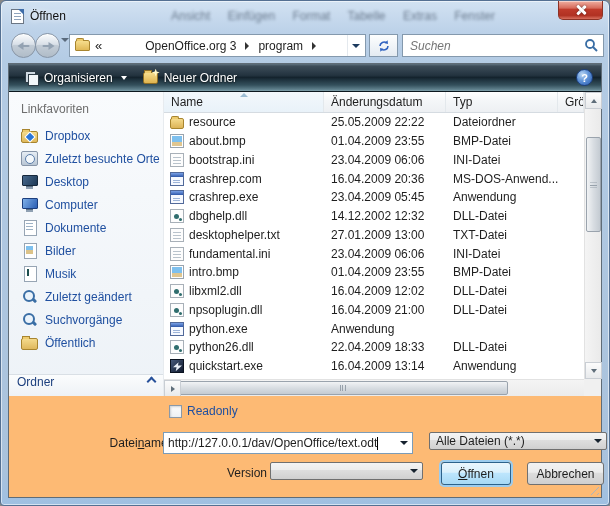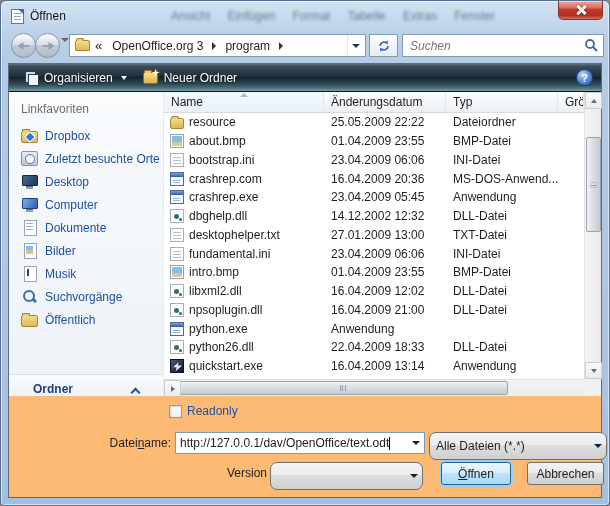--- a/index.html
+++ b/index.html
@@ -78,21 +78,21 @@
   .tb-spacer{flex:1;}
   .help-btn{width:17px;height:17px;border-radius:50%;background:radial-gradient(circle at 35% 30%,#bcd8f4 0,#5f93d8 45%,#2a5cb0 100%);
      border:1px solid #1c3f7e;color:#fff;font-weight:bold;font-size:11px;display:flex;align-items:center;justify-content:center;cursor:pointer;text-shadow:none;}
   
   .main{flex:1;display:flex;min-height:0;background:#fff;}
   .sidebar{width:155px;flex:none;background:linear-gradient(to bottom,#f9fbfd,#edf2f7);display:flex;flex-direction:column;border-right:1px solid #e7ebef;}
   .sb-header{color:#6e6e6e;padding:10px 0 8px 12px;}
   .sb-items{flex:1;overflow:hidden;}
   .sb-item{display:flex;align-items:center;gap:7px;height:23px;padding-left:12px;color:#2050a0;cursor:pointer;}
   .sb-footer{height:22px;flex:none;border-top:1px solid #d9dfe5;background:linear-gradient(#fbfcfd,#eef2f6);
-     display:flex;align-items:flex-end;padding:0 24px;color:#1c3f7e;cursor:pointer;font-weight:bold;}
+     display:flex;align-items:flex-start;padding:0 8px;color:#1c3f7e;cursor:pointer;}
   .sb-footer .spacer{flex:1;}
   .chev-up{width:7px;height:7px;border:solid #27509a;border-width:2.5px 2.5px 0 0;transform:rotate(-45deg);margin-top:3px;}
   
   .si{width:17px;height:15px;position:relative;flex:none;}
   .si.dropbox-folder,.si.public-folder{background:linear-gradient(#f4da8c,#dfb85c);border:1px solid #a8852f;border-radius:2px;height:12px;margin-top:2px;}
   .si.dropbox-folder::before,.si.public-folder::before{content:"";position:absolute;top:-3px;left:0;width:6px;height:2px;background:#edcb6e;border:1px solid #a8852f;border-bottom:none;}
   .si.dropbox-folder::after{content:"";position:absolute;left:5px;top:2px;width:6px;height:6px;background:#2b76d9;transform:rotate(45deg);box-shadow:0 0 0 1px #fff;}
   .si.recent-places{background:linear-gradient(#e6edf4,#b9c6d4);border:1px solid #8795a8;border-radius:2px;}
   .si.recent-places::after{content:"";position:absolute;left:3px;top:2px;width:8px;height:8px;border-radius:50%;background:#f4f8fb;border:1px solid #5a7ca8;}
   .si.desktop::before{content:"";position:absolute;left:1px;top:1px;width:14px;height:9px;background:linear-gradient(120deg,#47688c,#1e3a57);border:1px solid #16283c;border-radius:1px;}
@@ -152,26 +152,26 @@
   .hthumb::after{content:"";position:absolute;top:3px;bottom:3px;left:50%;width:7px;transform:translateX(-50%);
      background:repeating-linear-gradient(to right,#97a1ab 0 1px,transparent 1px 2.5px);}
   .corner{position:absolute;right:0;bottom:0;width:17px;height:17px;background:#f0f0f0;}
   
   .footer{height:101px;flex:none;position:relative;background:#fdba74;}
   .readonly-row{position:absolute;left:160px;top:8px;display:flex;align-items:center;gap:5px;cursor:pointer;}
   .checkbox{width:13px;height:13px;background:linear-gradient(#fcfcfc,#eef1f4);border:1px solid #8a99a8;box-shadow:inset 1px 1px 2px rgba(120,135,150,.35);}
   .readonly-label{color:#2050a0;}
   .fname-label{position:absolute;left:70px;top:40px;width:92px;text-align:right;}
   .fname-label u,.btn u{text-decoration:underline;}
-  .fname-combo{position:absolute;left:166px;top:36px;width:250px;height:22px;background:#fff;border:1px solid #7b9cb8;display:flex;}
+  .fname-combo{position:absolute;left:154px;top:36px;width:250px;height:22px;background:#fff;border:1px solid #7b9cb8;display:flex;}
   .fname-text{flex:1;padding-left:4px;white-space:nowrap;overflow:hidden;display:flex;align-items:center;}
   .caret-line{width:1px;height:13px;background:#000;flex:none;}
   .combo-arrow{width:17px;height:100%;display:flex;align-items:center;justify-content:center;cursor:pointer;flex:none;}
   .combo-arrow .tri-down{border-top-color:#16222e;}
-  .select{position:absolute;height:28px;border:1px solid #707070;border-radius:7px;display:flex;align-items:center;
+  .select{position:absolute;height:18px;border:1px solid #707070;border-radius:2px;display:flex;align-items:center;
      background:linear-gradient(#f4f4f4,#ececec 45%,#dedede 46%,#d0d0d0);cursor:pointer;}
   .select .sel-label{flex:1;padding-left:6px;white-space:nowrap;overflow:hidden;}
   .select .combo-arrow .tri-down{border-top-color:#16222e;}
   .filetype-select{left:420px;top:36px;width:178px;}
   .version-label{position:absolute;left:218px;top:70px;}
   .version-select{left:261px;top:66px;width:153px;}
   .btn{position:absolute;top:66px;height:23px;border:1px solid #707070;border-radius:3px;
      background:linear-gradient(#f2f2f2,#ebebeb 45%,#dddddd 46%,#cfcfcf);display:flex;align-items:center;justify-content:center;cursor:pointer;}
   .btn-open{left:432px;width:70px;border-color:#2c628b;box-shadow:0 0 0 2px #9cccee;
      background:linear-gradient(#eaf6fd,#d9f0fc 45%,#bee6fd 46%,#a7d9f5);}
@@ -204,21 +204,21 @@
       <span class="arrow-glyph arrow-fwd">
           <span class="bar"></span>
           <span class="head"></span>
         </span>
     </div>
     <div class="nav-hist"><span class="tri-down"></span></div>
 
     <div class="breadcrumb">
       <span class="bc-folder"></span>
       <span class="bc-chev">«</span>
-      <span style="display:flex;align-items:center;height:100%;">
+      <span style="display:flex;align-items:center;height:100%;margin-left:33px;">
 
           <span class="bc-seg">
             <span class="lbl">OpenOffice.org 3</span>
             <span class="tri-right"></span>
           </span>
 
           <span class="bc-seg">
             <span class="lbl">program</span>
             <span class="tri-right"></span>
           </span>
@@ -298,20 +298,24 @@
             <div class="sb-item">
               <span class="si pictures"></span>
               <span>Bilder</span>
             </div>
 
             <div class="sb-item">
               <span class="si music"></span>
               <span>Musik</span>
             </div>
 
+            <div class="sb-item">
+              <span class="si recently-changed"></span>
+              <span>Zuletzt geändert</span>
+            </div>
 
             <div class="sb-item">
               <span class="si searches"></span>
               <span>Suchvorgänge</span>
             </div>
 
             <div class="sb-item">
               <span class="si public-folder"></span>
               <span>Öffentlich</span>
             </div>

